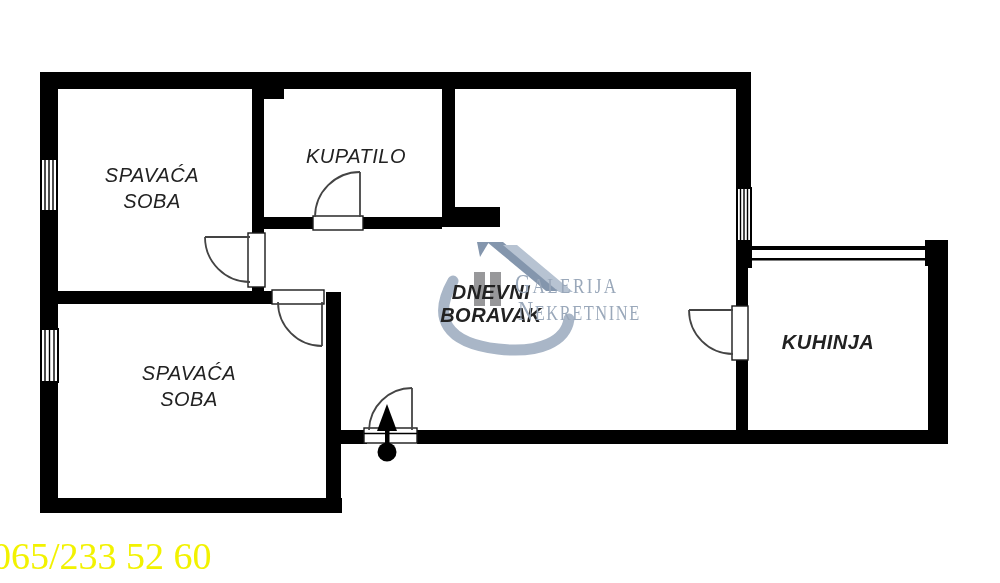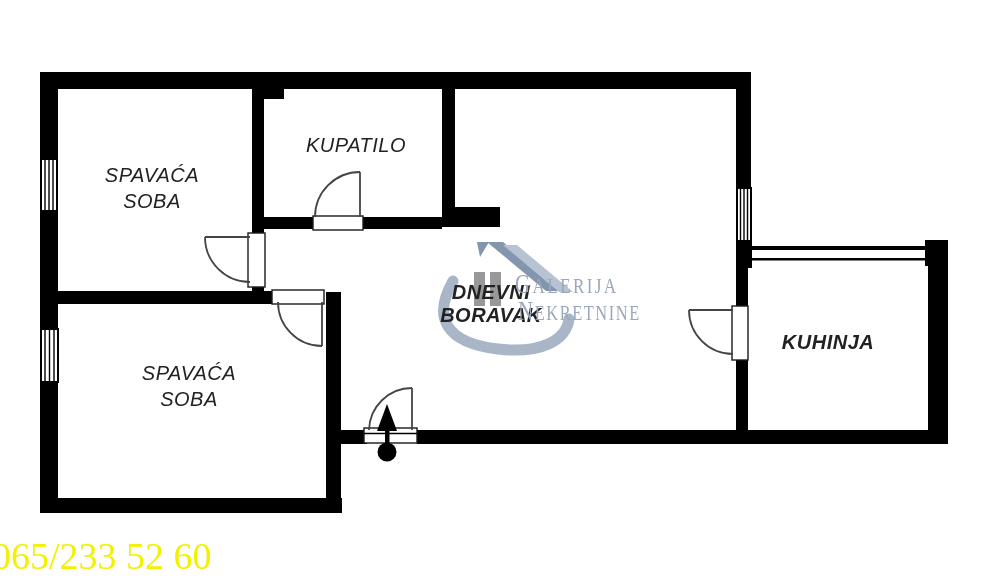--- a/index.html
+++ b/index.html
@@ -126,21 +126,21 @@
       <polygon points="477,242 489,242 480,257" fill="var(--wm_roof_dark,#8496ad)"></polygon>
       <polygon points="487,242 503,242 561,291 546,291" fill="var(--wm_roof_dark,#8496ad)"></polygon>
       <polygon points="503,245 517,245 573,292 559,292" fill="var(--wm_roof_light,#b7c3d2)"></polygon>
       <rect x="474" y="272" width="11" height="34" fill="var(--wm_pillar,#98989a)"></rect>
       <rect x="490" y="272" width="11" height="34" fill="var(--wm_pillar,#98989a)"></rect>
     </g>
   </svg>
 
   <div class="room-label" style="left:152px;top:188px;">SPAVAĆA
 SOBA</div>
-  <div class="room-label" style="left:356px;top:145px;">KUPATILO</div>
+  <div class="room-label" style="left:356px;top:156px;">KUPATILO</div>
   <div class="room-label living" style="left:491px;top:304px;">DNEVNI
 BORAVAK</div>
   <div class="room-label" style="left:828px;top:342px;font-weight:bold;">KUHINJA</div>
   <div class="room-label" style="left:189px;top:386px;">SPAVAĆA
 SOBA</div>
 
   <div class="wm-text wm1">GALERIJA</div>
   <div class="wm-text wm2">NEKRETNINE</div>
 
   <div class="phone">065/233 52 60</div>

